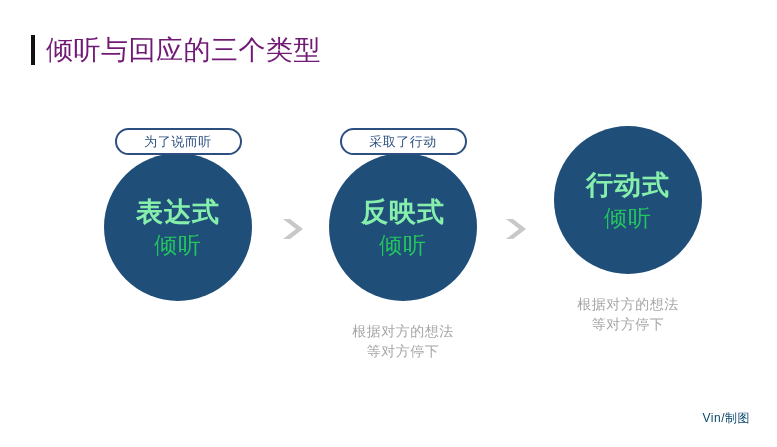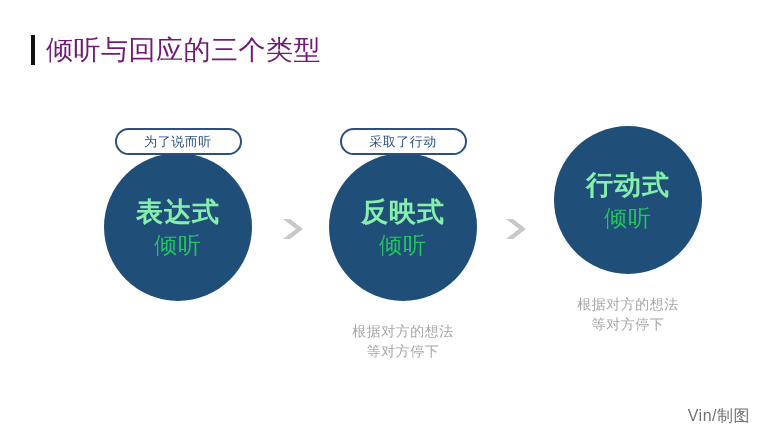--- a/index.html
+++ b/index.html
@@ -138,22 +138,22 @@
   }
   .arrow-1 { left: 277px; }
   .arrow-2 { left: 500px; }
   .arrow svg { display: block; }
 
   
   .watermark {
     position: absolute;
     right: 27px;
     bottom: 20px;
-    font-size: 16px;
-    color: #737373;
+    font-size: 12px;
+    color: #0c4a6e;
     letter-spacing: 0.5px;
     white-space: nowrap;
   }
 </style>
 </head>
 <body>
 
 <div class="slide">
 
   <div class="title-row">

